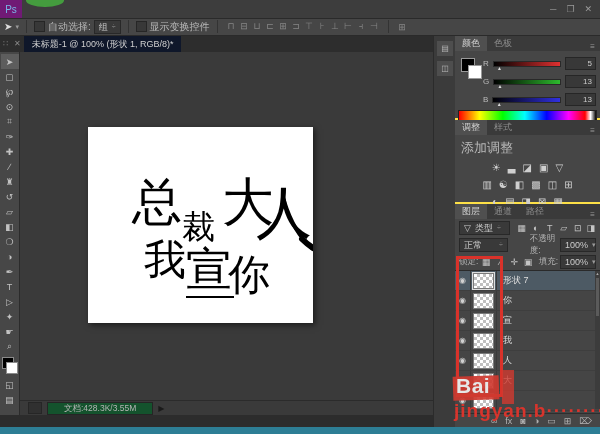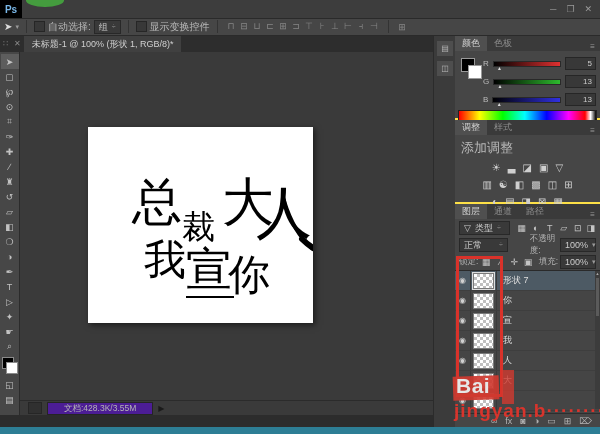--- a/index.html
+++ b/index.html
@@ -1,21 +1,21 @@
 <!DOCTYPE html>
 <html><head>
 <meta charset="utf-8">
 <style>
   html,body{margin:0;padding:0}
   body{width:600px;height:434px;position:relative;background:#1e1e1e;
        font-family:"Liberation Sans",sans-serif;overflow:hidden;color:#ccc}
   
   #menubar{position:absolute;left:0;top:0;width:600px;height:18px;background:#3d3d3d;
            border-bottom:1px solid #2a2a2a;display:flex;align-items:center;z-index:5}
-  .pslogo{width:22px;height:18px;background:#000000;color:#7ab8e8;font-weight:bold;
+  .pslogo{width:22px;height:18px;background:#701a75;color:#7ab8e8;font-weight:normal;
           font-size:10px;display:flex;align-items:center;justify-content:center}
   .menuitem{font-size:10px;color:#c9c9c9;padding:0 6px;line-height:18px;white-space:nowrap}
   .winctl{margin-left:auto;display:flex;gap:10px;padding-right:8px;color:#9a9a9a;font-size:9px}
   .greenblob{position:absolute;left:26px;top:-6px;width:38px;height:13px;background:#44a13e;
              border-radius:50%;z-index:6;opacity:.95}
   
   #optionsbar{position:absolute;left:0;top:18px;width:600px;height:18px;background:#464646;
               border-bottom:1px solid #2a2a2a;display:flex;align-items:center;gap:3px;
               padding-left:4px;box-sizing:border-box;z-index:4}
   .obtext{font-size:10px;color:#b8b8b8;white-space:nowrap}
@@ -24,21 +24,21 @@
   .checkbox{width:9px;height:9px;background:#383838;border:1px solid #262626;flex:0 0 auto}
   .dropdown{background:#393939;border:1px solid #282828;font-size:9px;color:#ccc;
             padding:0 4px;height:12px;line-height:12px;display:flex;gap:4px;align-items:center}
   .vsep{width:1px;height:13px;background:#333;margin:0 4px}
   .alignicon{font-size:9px;color:#868686;width:13px;text-align:center}
   
   #tabbar{position:absolute;left:0;top:36px;width:433px;height:16px;background:#2d2d2d;
           display:flex;align-items:flex-end;font-size:9px}
   .tabbar-ico{color:#8a8a8a;font-size:8px;padding:0 3px;line-height:16px}
   .tab{height:16px;padding:0 8px;display:flex;align-items:center;white-space:nowrap}
-  .tab.active{background:#404040;color:#cfcfcf}
+  .tab.active{background:#0f172a;color:#cfcfcf}
   .tab.inactive{background:#383838;color:#8f8f8f;border-right:1px solid #272727}
   
   #toolbar{position:absolute;left:0;top:52px;width:20px;height:363px;background:#474747;
            border-right:1px solid #2b2b2b;display:flex;flex-direction:column;
            align-items:center;padding-top:2px;box-sizing:border-box}
   .tool{width:18px;height:15px;display:flex;align-items:center;justify-content:center;
         font-size:9px;color:#c2c2c2;flex:0 0 auto}
   .tool.selected{background:#5d5d5d}
   .swatches{position:relative;width:16px;height:17px;margin:3px 0;flex:0 0 auto}
   .fg{position:absolute;left:0;top:0;width:10px;height:10px;border:1px solid #8a8a8a}
@@ -48,21 +48,21 @@
   #whitecanvas{position:absolute;left:68px;top:75px;width:225px;height:196px;background:#fff;
                box-shadow:2px 2px 6px rgba(0,0,0,.55);overflow:hidden}
   .cchar{position:absolute;font-family:"Liberation Serif",serif;color:#000;line-height:1}
   .cunderline{position:absolute;height:2px;background:#000}
   .swoosh{position:absolute;left:0;top:0}
   
   #statusbar{position:absolute;left:20px;top:400px;width:413px;height:15px;background:#3a3a3a;
              border-top:1px solid #2b2b2b;display:flex;align-items:center;gap:5px;
              padding-left:8px;box-sizing:border-box}
   .zoombox{width:12px;height:10px;background:#303030;border:1px solid #262626}
-  .docinfo{background:#4c1d95;border:1px solid #252525;padding:0 16px;height:11px;
+  .docinfo{background:#14532d;border:1px solid #252525;padding:0 16px;height:11px;
            line-height:11px;font-size:8.5px;color:#b5b5b5}
   .expand{color:#1a1a1a;font-size:8px}
   #leftbottom{position:absolute;left:0;top:415px;width:433px;height:13px;background:#2c2c2c}
   #tealstrip{position:absolute;left:0;top:427px;width:600px;height:7px;background:#2d7e95;z-index:12}
   
   #dockstrip{position:absolute;left:433px;top:36px;width:22px;height:392px;background:#3b3b3b;
              border-left:1px solid #2b2b2b;border-right:1px solid #2b2b2b}
   .dockicon{width:16px;height:15px;background:#4e4e4e;margin:5px auto 0;display:flex;
             align-items:center;justify-content:center;font-size:8px;color:#b8b8b8}
   

